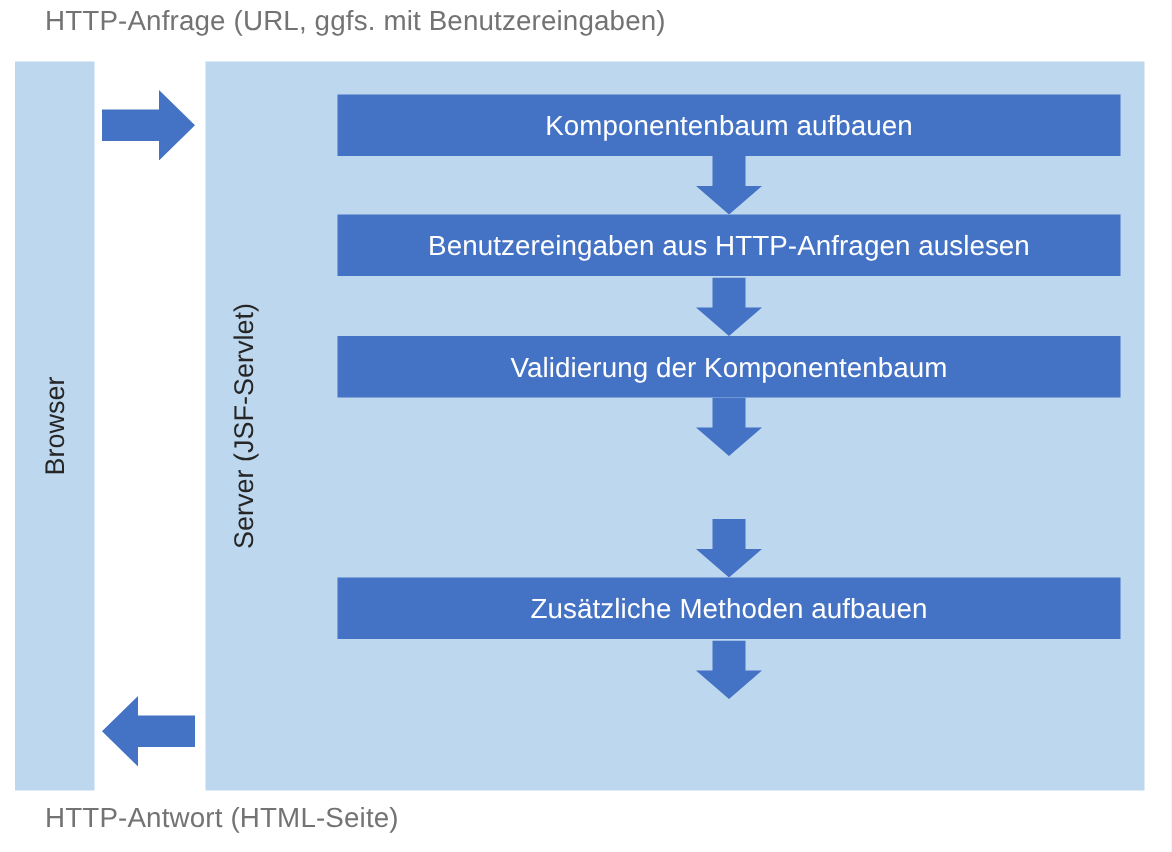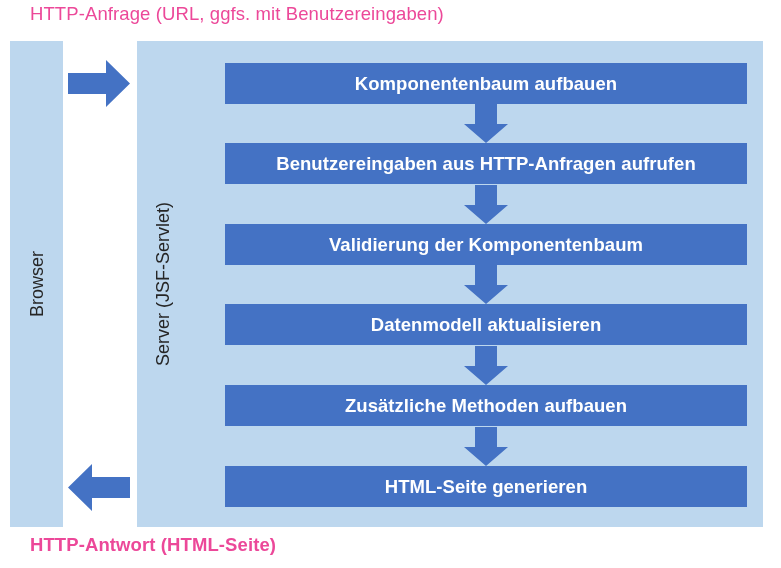--- a/index.html
+++ b/index.html
@@ -15,26 +15,26 @@
     font-family: "Liberation Sans", sans-serif;
     color: #1a1a1a;
   }
 
   .caption {
     position: absolute;
     left: 30px;
     font-size: 18.5px;
     line-height: 22px;
     letter-spacing: 0.1px;
-    color: #ec4899;
+    color: #737373;
     white-space: nowrap;
     text-align: center;
   }
   .caption-top { top: 3px; }
-  .caption-bottom { top: 534px; font-weight: bold; }
+  .caption-bottom { top: 534px; }
 
   
   .browser-panel {
     position: absolute;
     left: 10px;
     top: 41px;
     width: 53px;
     height: 486px;
     background: #BDD7EE;
   }
@@ -83,21 +83,20 @@
     display: flex;
     align-items: center;
     justify-content: center;
   }
   .step-label {
     color: #ffffff;
     font-size: 18.5px;
     line-height: 20px;
     white-space: nowrap;
     letter-spacing: 0.05px;
-    font-weight: bold;
   }
 
   .down-arrow {
     position: absolute;
     left: 239px; 
     width: 44px;
     height: 39px;
   }
   .down-arrow svg { display: block; width: 44px; height: 39px; }
 
@@ -139,62 +138,56 @@
       <span class="step-label">Komponentenbaum aufbauen</span>
     </div>
 
     <div class="down-arrow" style="top:41px">
       <svg viewBox="0 0 44 39" xmlns="http://www.w3.org/2000/svg">
         <polygon points="11,0 33,0 33,20 44,20 22,39 0,20 11,20" fill="#4472C4"></polygon>
       </svg>
     </div>
 
     <div class="step-box" style="top:80px">
-      <span class="step-label">Benutzereingaben aus HTTP-Anfragen aufrufen</span>
+      <span class="step-label">Benutzereingaben aus HTTP-Anfragen auslesen</span>
     </div>
 
     <div class="down-arrow" style="top:122px">
       <svg viewBox="0 0 44 39" xmlns="http://www.w3.org/2000/svg">
         <polygon points="11,0 33,0 33,20 44,20 22,39 0,20 11,20" fill="#4472C4"></polygon>
       </svg>
     </div>
 
     <div class="step-box" style="top:161px">
       <span class="step-label">Validierung der Komponentenbaum</span>
     </div>
 
     <div class="down-arrow" style="top:202px">
       <svg viewBox="0 0 44 39" xmlns="http://www.w3.org/2000/svg">
         <polygon points="11,0 33,0 33,20 44,20 22,39 0,20 11,20" fill="#4472C4"></polygon>
       </svg>
     </div>
 
-    <div class="step-box" style="top:241px">
-      <span class="step-label">Datenmodell aktualisieren</span>
-    </div>
 
     <div class="down-arrow" style="top:283px">
       <svg viewBox="0 0 44 39" xmlns="http://www.w3.org/2000/svg">
         <polygon points="11,0 33,0 33,20 44,20 22,39 0,20 11,20" fill="#4472C4"></polygon>
       </svg>
     </div>
 
     <div class="step-box" style="top:322px">
       <span class="step-label">Zusätzliche Methoden aufbauen</span>
     </div>
 
     <div class="down-arrow" style="top:364px">
       <svg viewBox="0 0 44 39" xmlns="http://www.w3.org/2000/svg">
         <polygon points="11,0 33,0 33,20 44,20 22,39 0,20 11,20" fill="#4472C4"></polygon>
       </svg>
     </div>
 
-    <div class="step-box" style="top:403px">
-      <span class="step-label">HTML-Seite generieren</span>
-    </div>
 
   </div>
 </div>
 
 <div class="side-arrow arrow-response">
   <span>
     <svg viewBox="0 0 62 47" xmlns="http://www.w3.org/2000/svg">
       <polygon points="62,13 24,13 24,0 0,23.5 24,47 24,34 62,34" fill="#4472C4"></polygon>
     </svg>
   </span>

